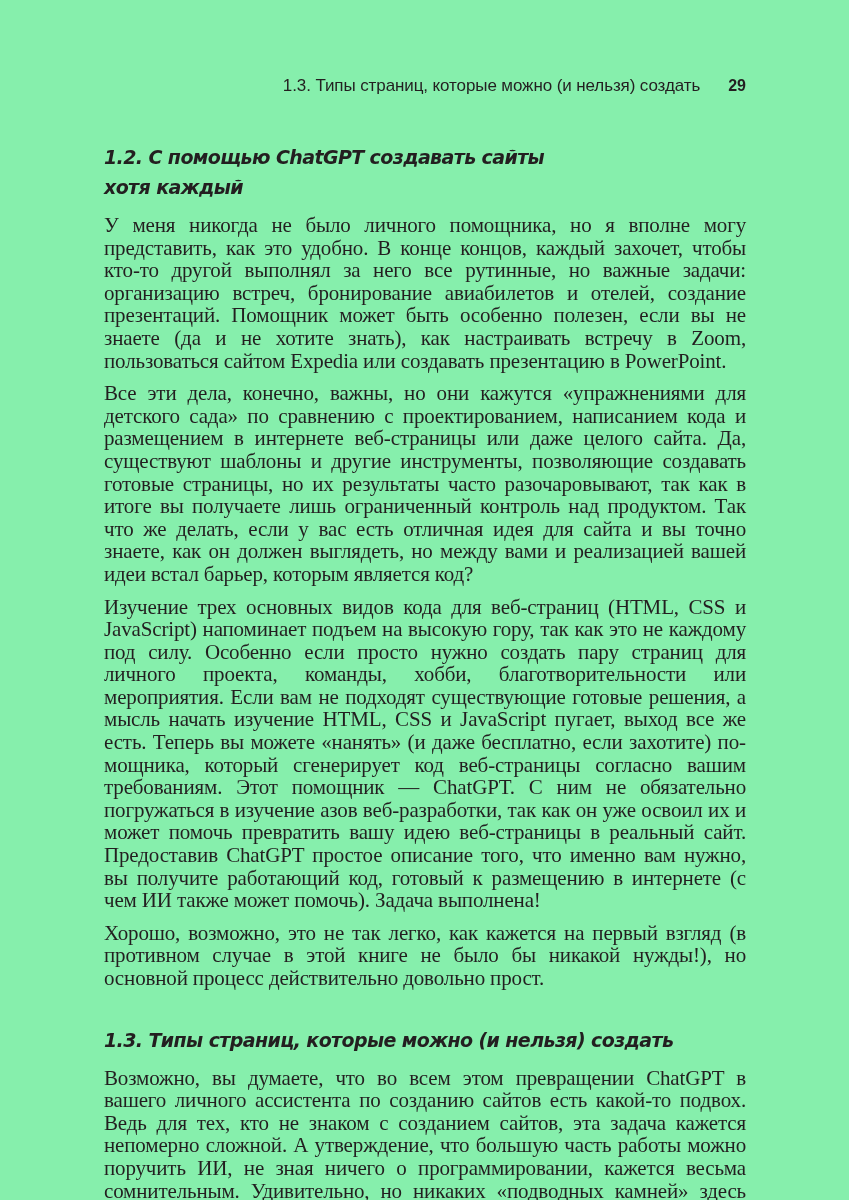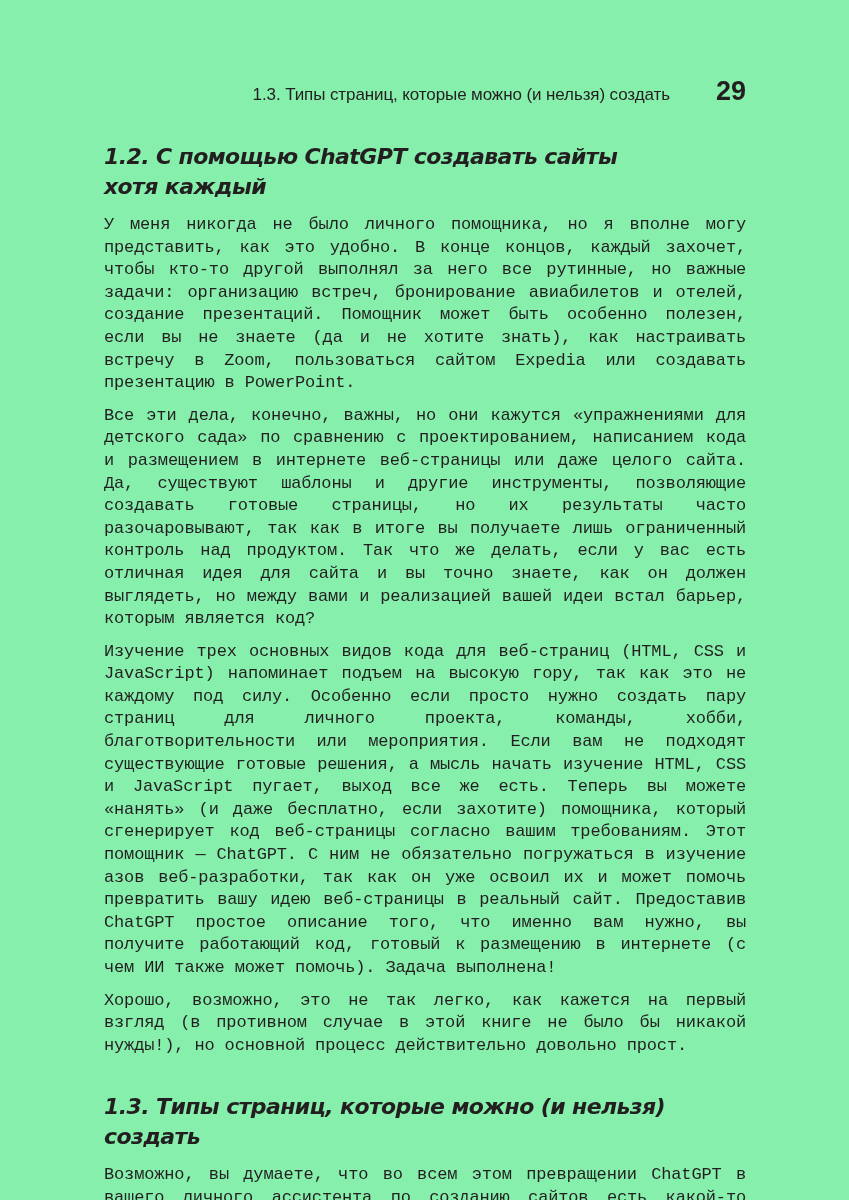--- a/index.html
+++ b/index.html
@@ -4,30 +4,30 @@
 <style>
   html, body { margin: 0; padding: 0; background: #ffffff; }
   body { width: 849px; height: 1200px; position: relative; overflow: hidden; color: #231f20; }
   .page { position: absolute; left: 0; top: 0; width: 849px; height: 1200px; background: #86efac; }
   .running-header {
     position: absolute; top: 76px; left: 104px; width: 642px;
     display: flex; justify-content: flex-end; align-items: baseline;
     font-family: "Liberation Sans", sans-serif;
   }
   .running-title { font-size: 17px; color: #231f20; letter-spacing: -0.1px; }
-  .page-number { font-size: 27px; font-weight: bold; margin-left: 46px; color: #231f20; }
+  .page-number { font-size: 16px; font-weight: bold; margin-left: 28px; color: #231f20; }
   .content { position: absolute; left: 104px; top: 142px; width: 642px; }
   h2 {
     font-family: "DejaVu Sans", sans-serif; font-style: italic; font-weight: bold;
-    font-size: 22px; line-height: 30px; margin: 0 0 12px 0; color: #231f20;
+    font-size: 19px; line-height: 30px; margin: 0 0 12px 0; color: #231f20;
     letter-spacing: -0.6px;
   }
   h2.sec13 { margin-top: 35px; }
   p {
-    font-family: Liberation Mono, monospace; font-size: 17px; line-height: 22.6px;
+    font-family: Liberation Serif, serif; font-size: 21px; line-height: 22.6px;
     margin: 0 0 10px 0; text-align: justify; hyphens: manual; color: #231f20;
     letter-spacing: -0.15px;
   }
 </style>
 </head>
 <body>
 
 <div class="page">
   <div class="running-header">
     <span class="running-title">1.3. Типы страниц, которые можно (и нельзя) создать</span>

